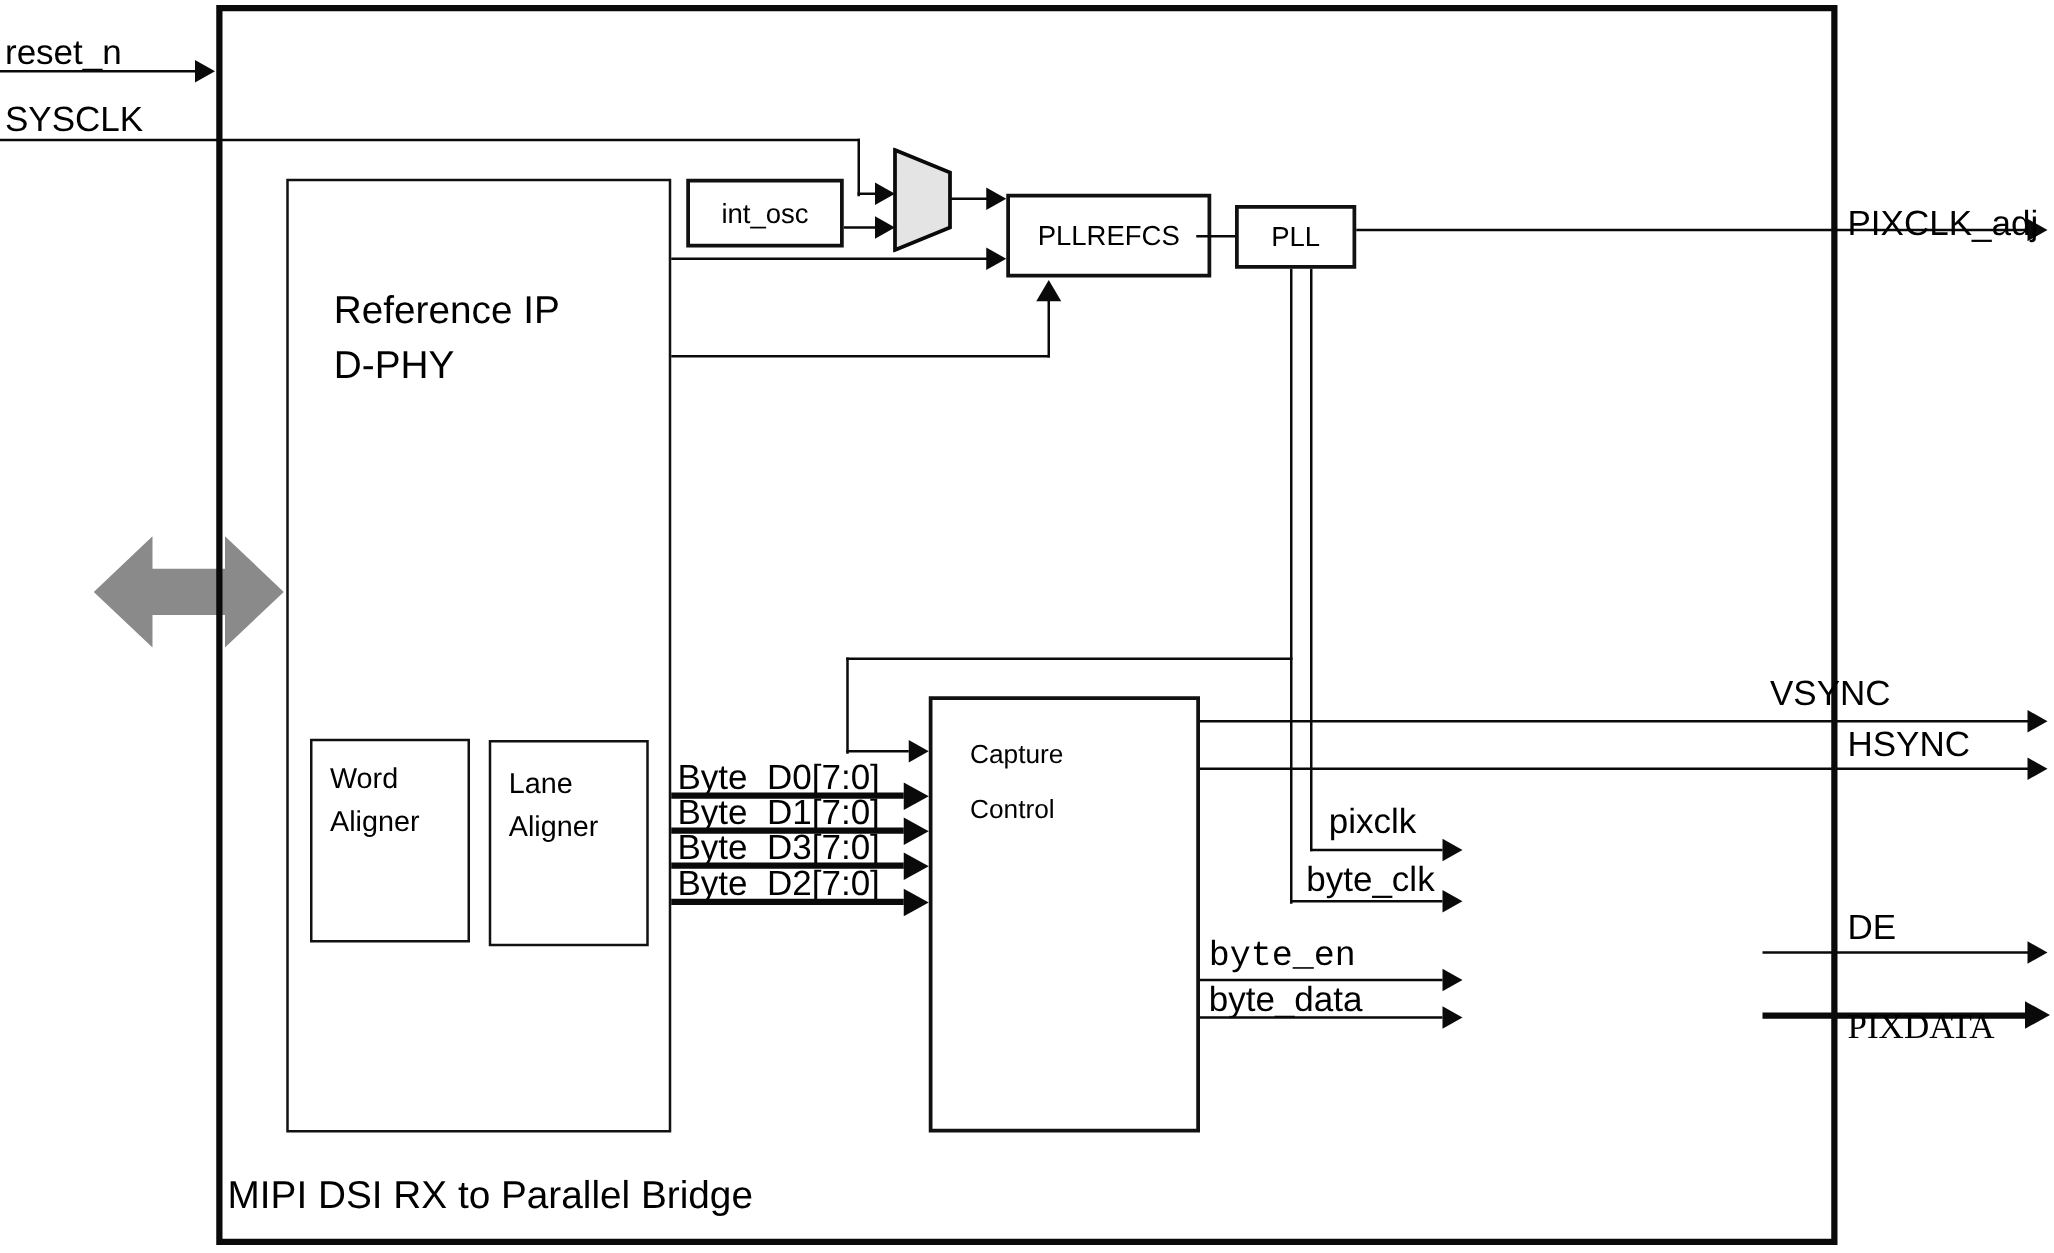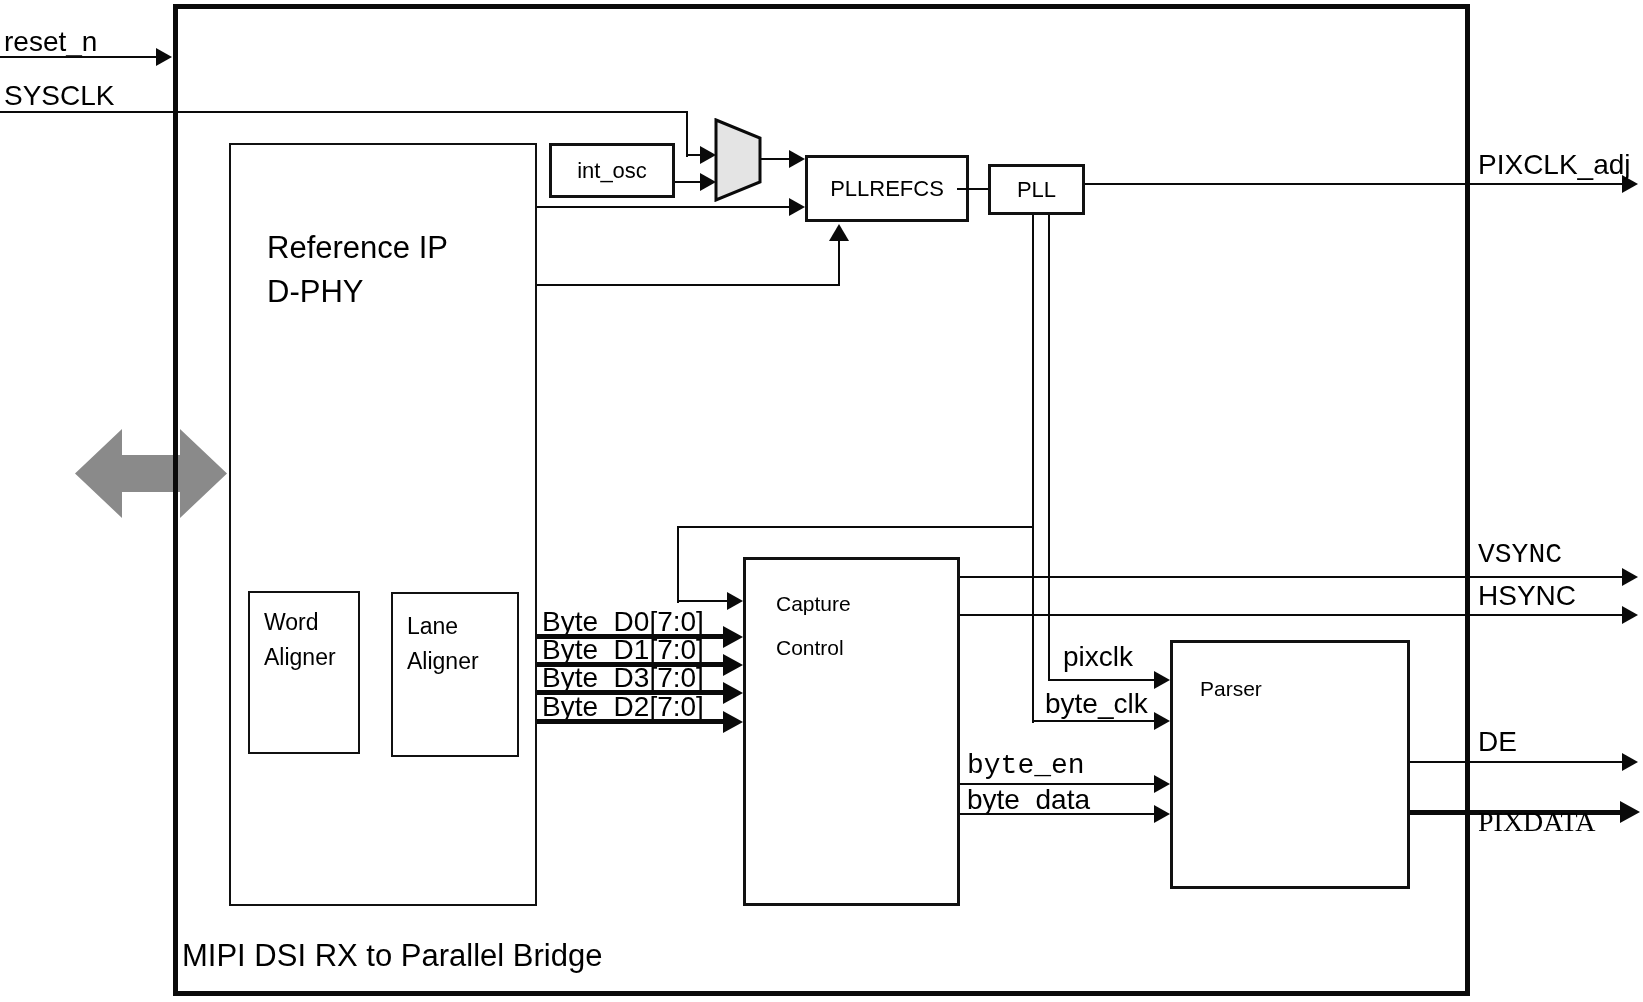--- a/index.html
+++ b/index.html
@@ -49,21 +49,21 @@
   <div class="wire v" style="left:686px;top:111px;height:46px;"></div>
   <div class="wire h" style="left:686px;top:154px;width:16px;"></div>
   <span class="ar r" style="left:700px;top:146px;"></span>
 
   <div class="box" style="left:229px;top:143px;width:308px;height:763px;"></div>
   <div class="biglbl" style="left:267px;top:226px;">
     <div>Reference IP</div>
     <div>D-PHY</div>
   </div>
 
-  <div class="box" style="left:248px;top:591px;width:112px;height:163px;">
+  <div class="box" style="left:248px;top:591px;width:128px;height:163px;">
     <div class="midlbl" style="padding:12px 0 0 14px;">
       <div>Word</div>
       <div>Aligner</div>
     </div>
   </div>
   <div class="box" style="left:391px;top:592px;width:128px;height:165px;">
     <div class="midlbl" style="padding:15px 0 0 14px;">
       <div>Lane</div>
       <div>Aligner</div>
     </div>
@@ -91,21 +91,21 @@
   <div class="box b3 ctr" style="left:805px;top:155px;width:164px;height:67px;">
     <span>PLLREFCS</span>
   </div>
   <div class="wire h" style="left:957px;top:188px;width:31px;"></div>
   <div class="box b3 ctr" style="left:988px;top:164px;width:97px;height:51px;">
     <span>PLL</span>
   </div>
 
   <div class="wire h" style="left:1085px;top:183px;width:539px;"></div>
   <span class="ar r" style="left:1622px;top:175px;"></span>
-  <div class="lbl" style="left:1478px;top:153px;">PIXCLK_adj</div>
+  <div class="lbl" style="left:1478px;top:167px;">PIXCLK_adj</div>
 
   <div class="wire v" style="left:1032px;top:215px;height:508px;"></div>
   <div class="wire v" style="left:1048px;top:215px;height:466px;"></div>
 
   <div class="wire h" style="left:677px;top:526px;width:357px;"></div>
   <div class="wire v" style="left:677px;top:526px;height:77px;"></div>
   <div class="wire h" style="left:677px;top:600px;width:50px;"></div>
   <span class="ar r" style="left:727px;top:592px;"></span>
 
   <div class="box b3" style="left:743px;top:557px;width:217px;height:349px;">
@@ -126,21 +126,21 @@
   <div class="lbl" style="left:542px;top:666px;">Byte_D3[7:0]</div>
   <div class="wire h thick" style="left:537px;top:690px;width:186px;"></div>
   <span class="ar r big" style="left:723px;top:682px;"></span>
 
   <div class="lbl" style="left:542px;top:695px;">Byte_D2[7:0]</div>
   <div class="wire h thick" style="left:537px;top:719px;width:186px;"></div>
   <span class="ar r big" style="left:723px;top:711px;"></span>
 
   <div class="wire h" style="left:960px;top:576px;width:664px;"></div>
   <span class="ar r" style="left:1622px;top:568px;"></span>
-  <div class="lbl" style="left:1478px;top:543px;font-family:Liberation Mono, monospace;">VSYNC</div>
+  <div class="lbl" style="left:1416px;top:543px;">VSYNC</div>
 
   <div class="wire h" style="left:960px;top:614px;width:664px;"></div>
   <span class="ar r" style="left:1622px;top:606px;"></span>
   <div class="lbl" style="left:1478px;top:584px;">HSYNC</div>
 
   <div class="lbl" style="left:1063px;top:645px;">pixclk</div>
   <div class="wire h" style="left:1048px;top:679px;width:106px;"></div>
   <span class="ar r" style="left:1154px;top:671px;"></span>
 
   <div class="lbl" style="left:1045px;top:692px;">byte_clk</div>
@@ -148,25 +148,20 @@
   <span class="ar r" style="left:1154px;top:712px;"></span>
 
   <div class="lbl" style="left:967px;top:754px;font-family:Liberation Mono, monospace;">byte_en</div>
   <div class="wire h" style="left:960px;top:783px;width:194px;"></div>
   <span class="ar r" style="left:1154px;top:775px;"></span>
 
   <div class="lbl" style="left:967px;top:788px;">byte_data</div>
   <div class="wire h" style="left:960px;top:813px;width:194px;"></div>
   <span class="ar r" style="left:1154px;top:805px;"></span>
 
-  <div class="box b3" style="left:1170px;top:640px;width:240px;height:249px;">
-    <div class="blocklbl" style="padding:24px 0 0 27px;">
-      <div>Parser</div>
-    </div>
-  </div>
 
   <div class="wire h" style="left:1410px;top:761px;width:214px;"></div>
   <span class="ar r" style="left:1622px;top:753px;"></span>
   <div class="lbl" style="left:1478px;top:730px;">DE</div>
 
   <div class="wire h thick" style="left:1410px;top:810px;width:210px;"></div>
   <span class="ar r big" style="left:1620px;top:801px;"></span>
   <div class="lbl" style="left:1478px;top:810px;font-family:Liberation Serif, serif;">PIXDATA</div>
 
 </div>

